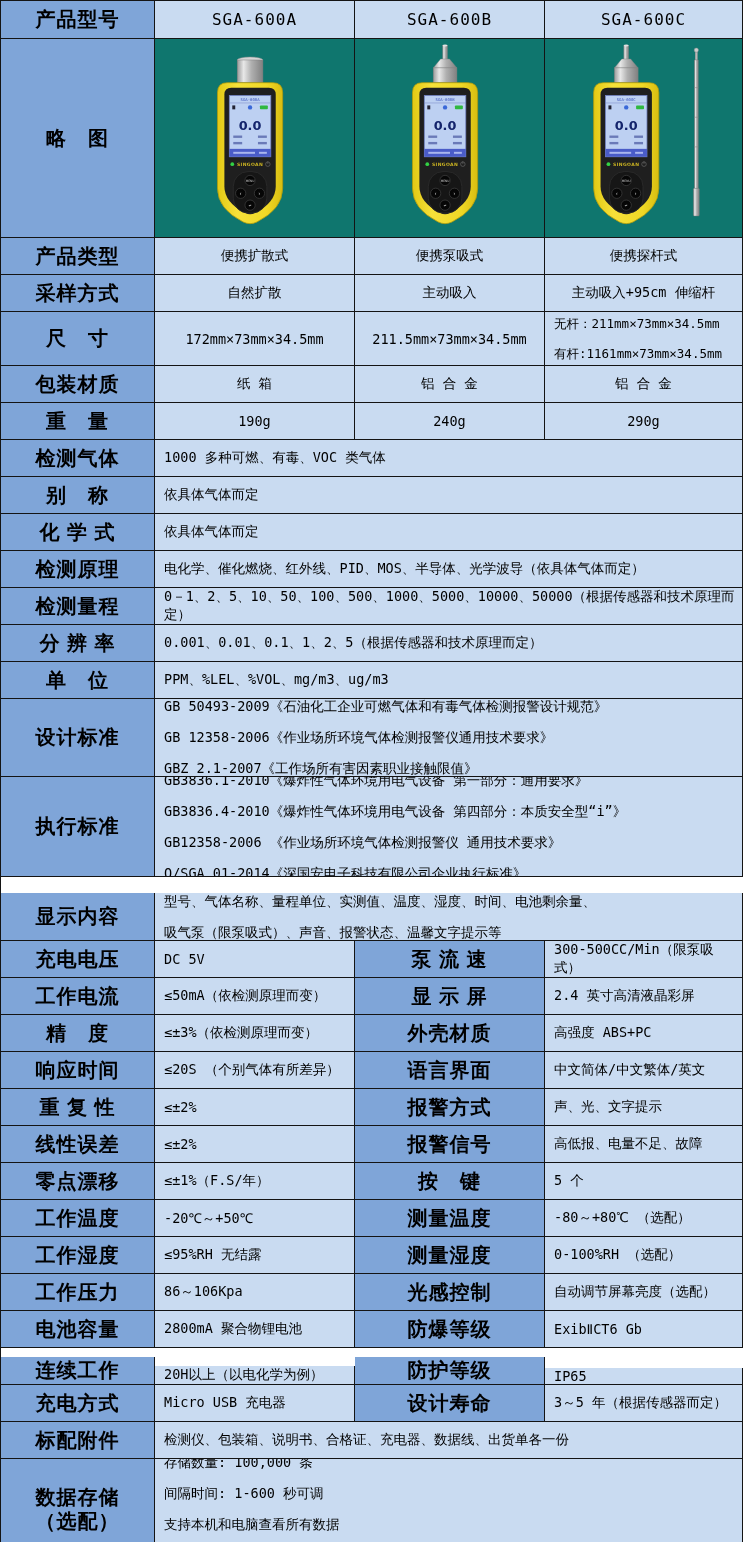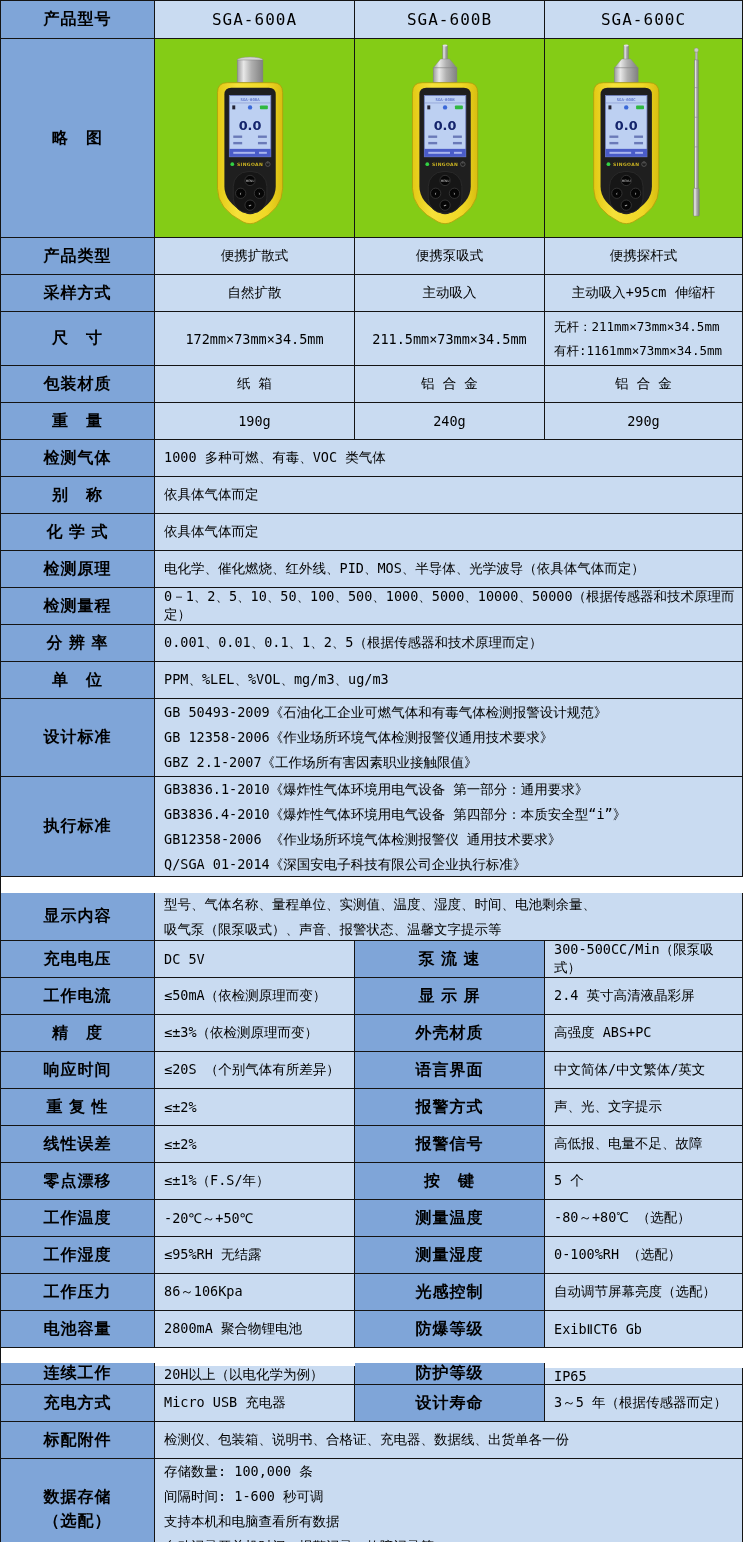--- a/index.html
+++ b/index.html
@@ -24,41 +24,42 @@
     justify-content:center;
     overflow:hidden;
   }
   .w1 { width:154px; flex:0 0 154px; }
   .w2 { width:200px; flex:0 0 200px; }
   .w3 { width:190px; flex:0 0 190px; }
   .wlast { flex:1 1 auto; }
   .label-cell {
     background:#7fa5d8;
     font-weight:bold;
-    font-size:16px;
+    font-size:20px;
     letter-spacing:1px;
     text-align:center;
   }
   .value-cell {
     background:#c9dbf1;
     font-size:13.5px;
     font-family:"DejaVu Sans Mono","Liberation Sans",sans-serif;
   }
   .model-cell { font-size:16px; letter-spacing:1px; }
   .left { justify-content:flex-start; padding-left:9px; padding-right:4px; }
   .col {
     flex-direction:column;
     align-items:flex-start;
     justify-content:center;
+    gap:6px;
   }
   .line { line-height:25px; white-space:nowrap; }
   .label-lines { line-height:24px; }
   .header-row .cell { height:38px; }
   .sketch-row .cell { height:199px; }
-  .image-cell { background:#84cc16; }
+  .image-cell { background:#0f766e; }
   .lbl-col { flex-direction:column; line-height:24px; }
 </style>
 </head>
 <body>
 
 <div class="page">
   <div class="tbl" id="table-root">
       <div class="row header-row">
         <div class="cell w1 label-cell">产品型号</div>
         <div class="cell w2 value-cell model-cell">SGA-600A</div>

